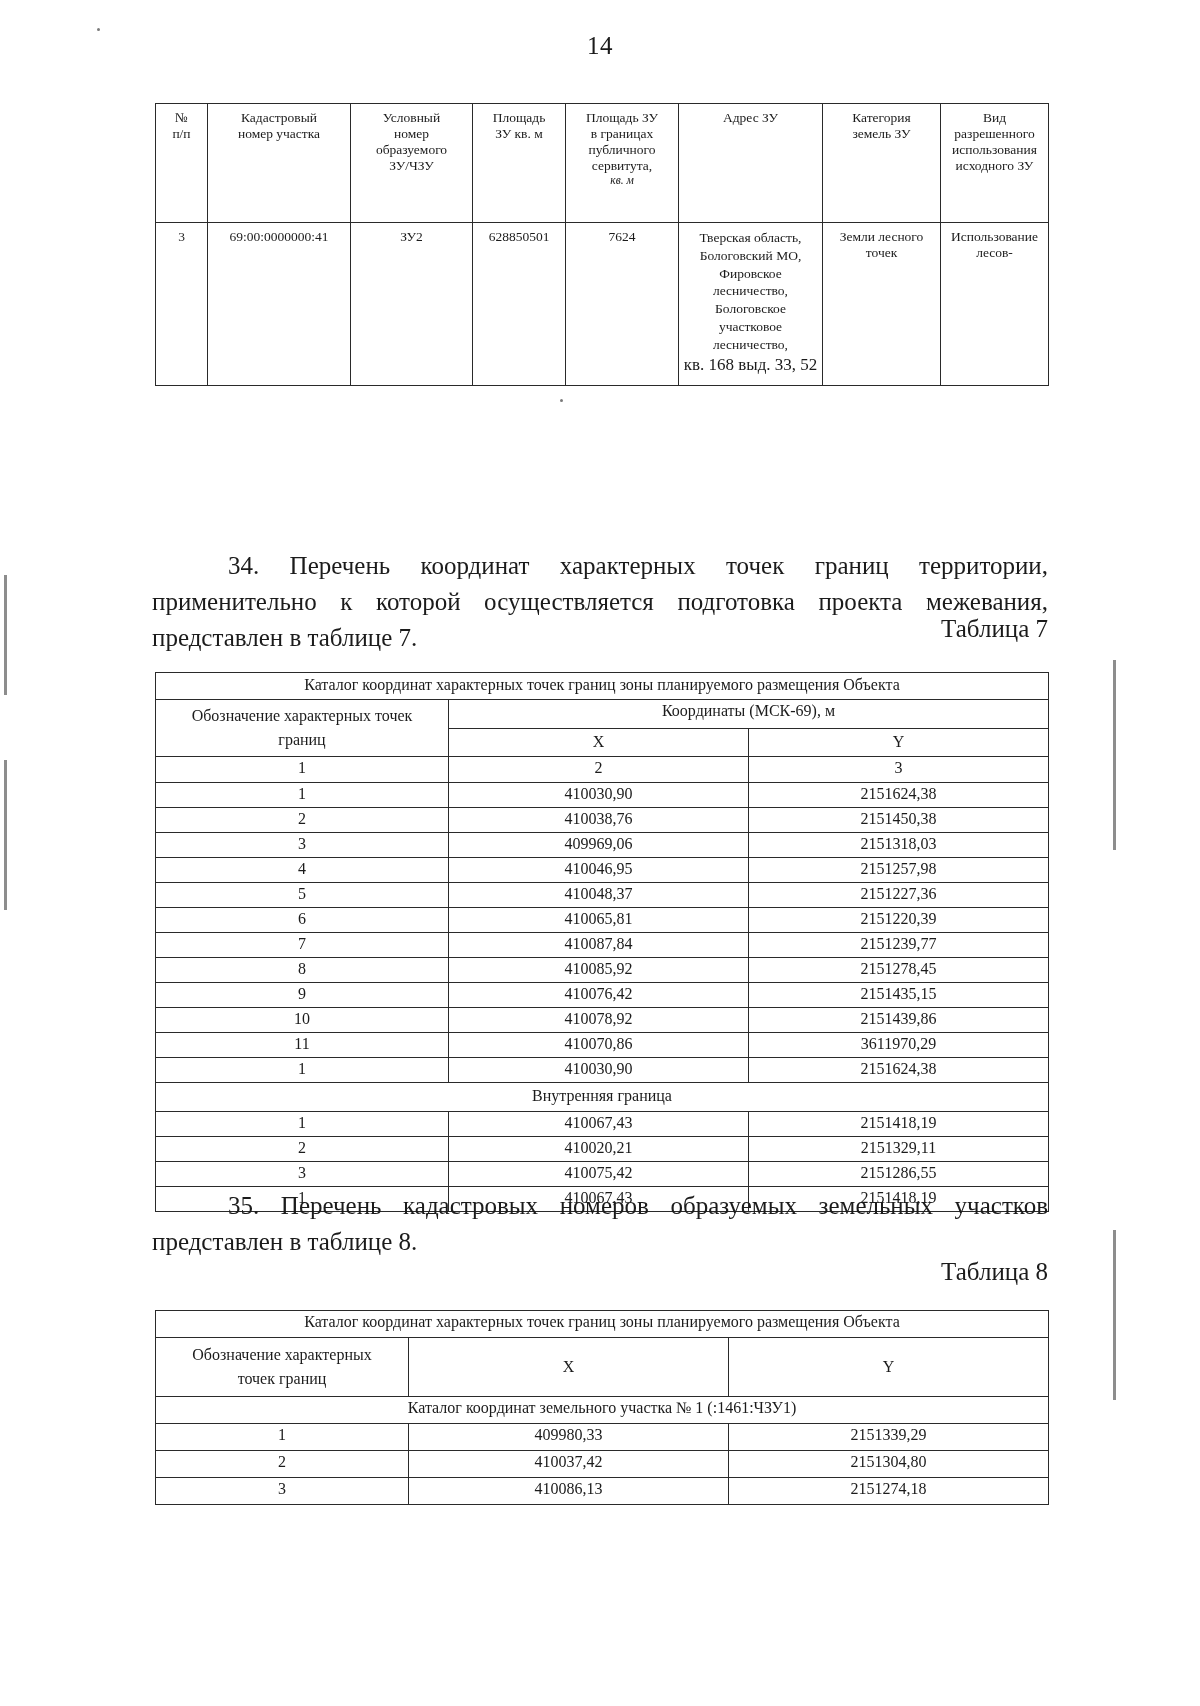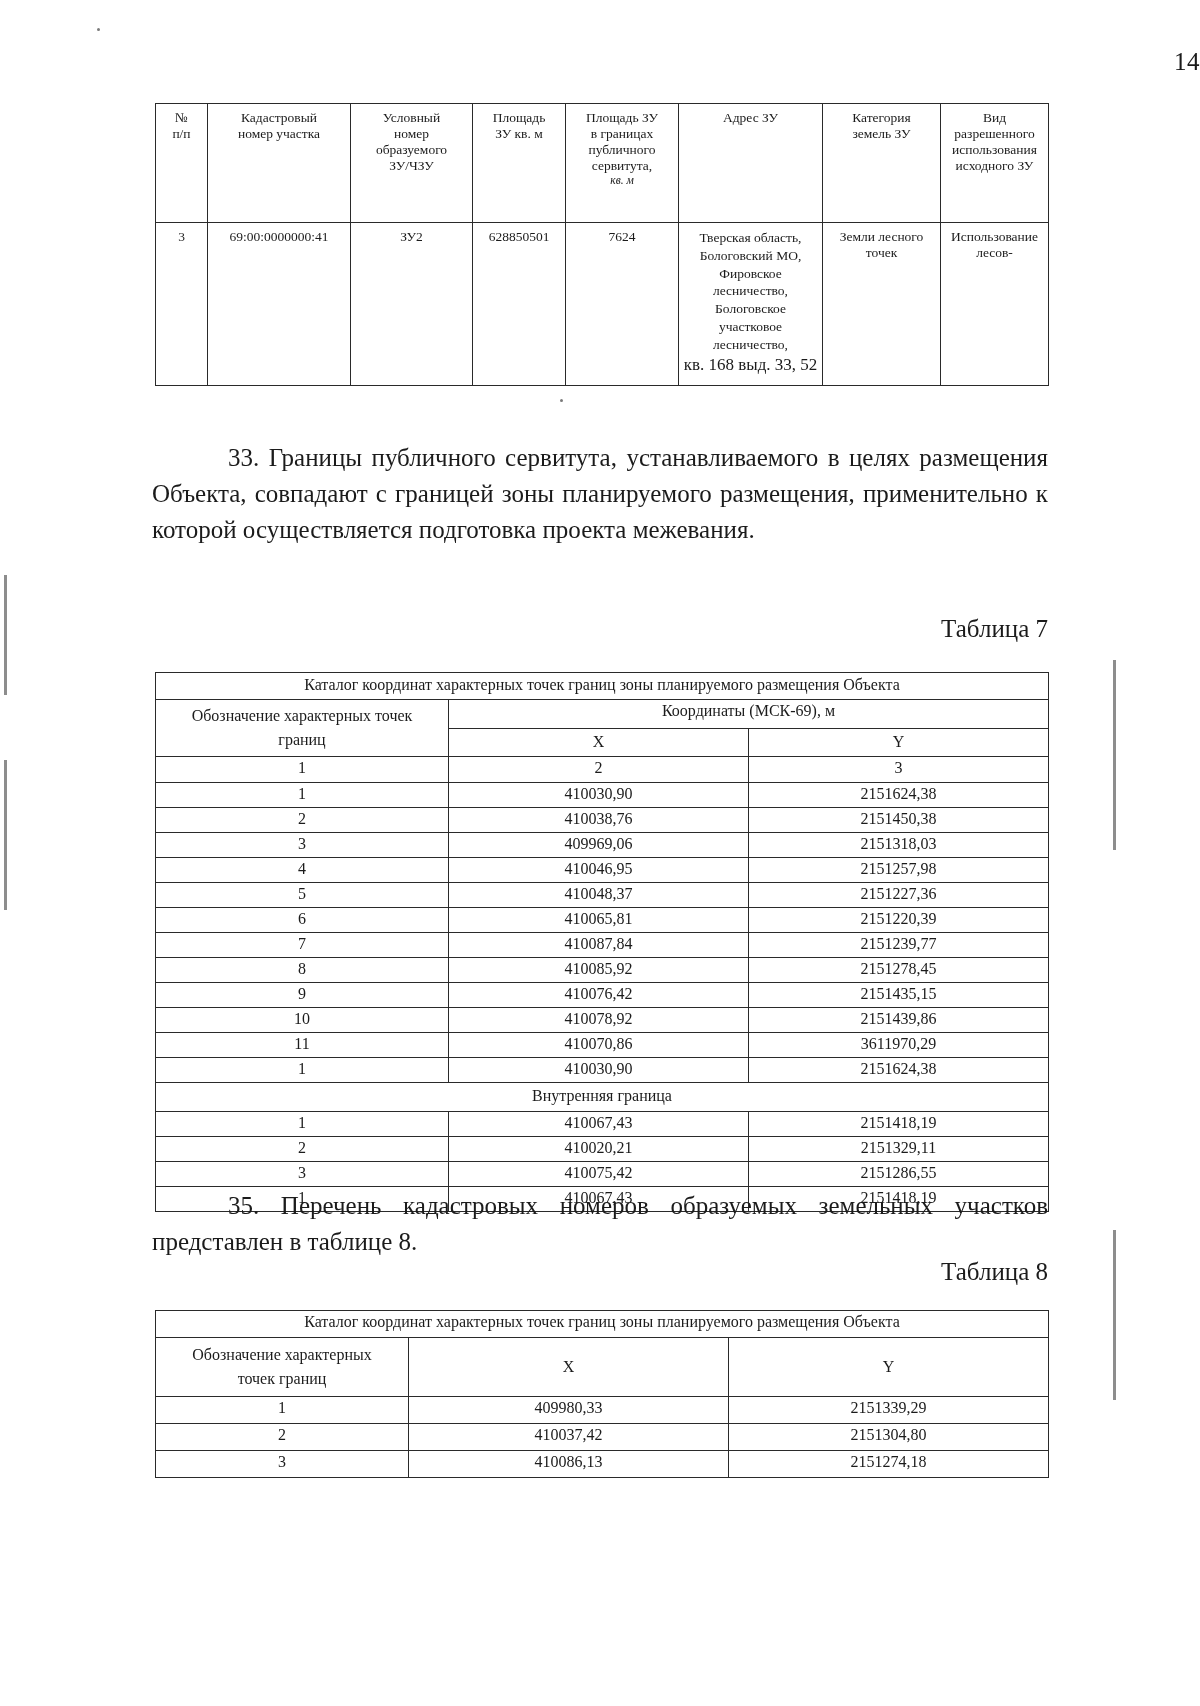--- a/index.html
+++ b/index.html
@@ -18,24 +18,24 @@
 
   .page {
     position: relative;
     width: 1200px;
     height: 1706px;
     box-sizing: border-box;
     padding: 0;
   }
 
   .page-number {
-    text-align: right;
+    text-align: center;
     font-size: 25px;
     margin: 0;
-    padding-top: 48px;
+    padding-top: 32px;
     letter-spacing: 0.5px;
   }
 
   
   table {
     border-collapse: collapse;
     table-layout: fixed;
     background: #fff;
   }
   table td, table th {
@@ -207,21 +207,21 @@
           </td>
           <td class="body-cell">
             <div>Использование</div>
             <div>лесов-</div>
           </td>
         </tr>
       </tbody>
     </table>
   </div>
 
-  <p class="para" style="top:440px;">33. Границы публичного сервитута, устанавливаемого в целях размещения Объекта, совпадают с границей зоны планируемого размещения, применительно к которой осуществляется подготовка проекта межевания.</p>
+  <p class="para" style="top:548px;">34. Перечень координат характерных точек границ территории, применительно к которой осуществляется подготовка проекта межевания, представлен в таблице 7.</p>
 
   <div class="table-caption" style="top:615px;">Таблица 7</div>
 
   <div class="t7-wrap">
     <table class="t7">
       <colgroup>
         <col style="width:293px">
         <col style="width:300px">
         <col style="width:300px">
       </colgroup>
@@ -352,20 +352,23 @@
         </tr>
         <tr>
           <td class="hdr-left">
             <div>Обозначение характерных</div>
             <div>точек границ</div>
           </td>
           <td class="hdr-mid">X</td>
           <td class="hdr-mid">Y</td>
         </tr>
         <tr>
+          <td colspan="3">Каталог координат земельного участка № 1 (:1461:ЧЗУ1)</td>
+        </tr>
+        <tr>
           <td>1</td>
           <td>409980,33</td>
           <td>2151339,29</td>
         </tr>
         <tr>
           <td>2</td>
           <td>410037,42</td>
           <td>2151304,80</td>
         </tr>
         <tr>

